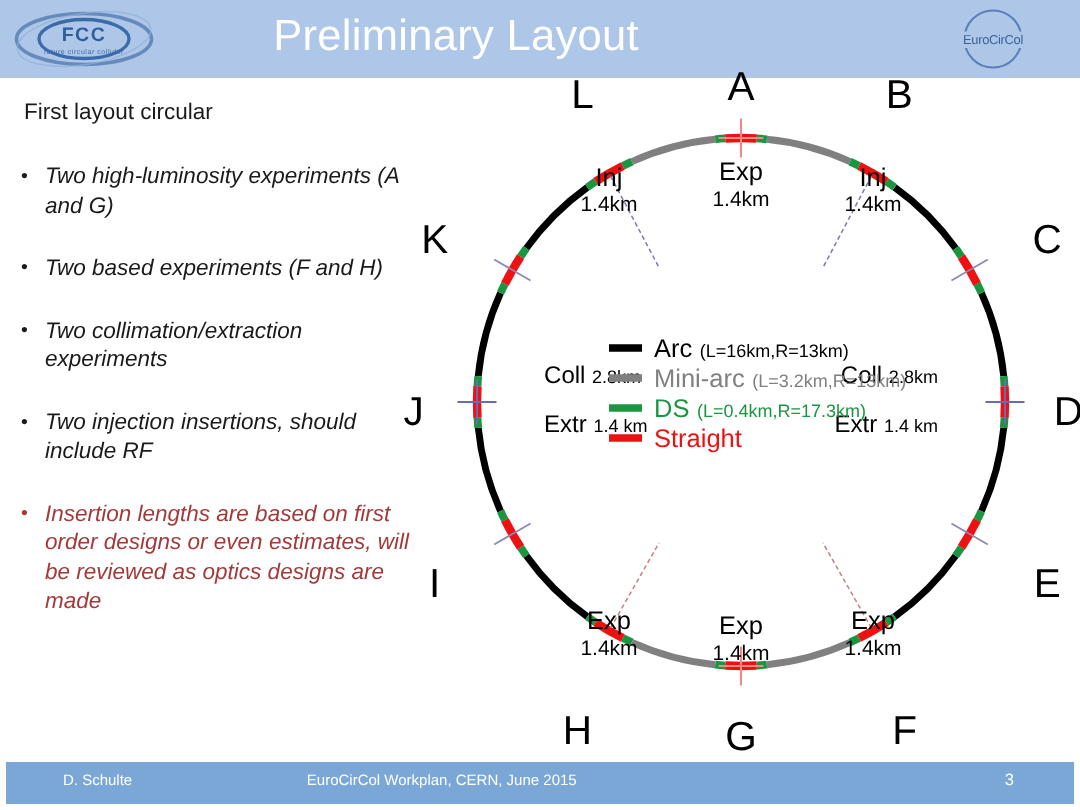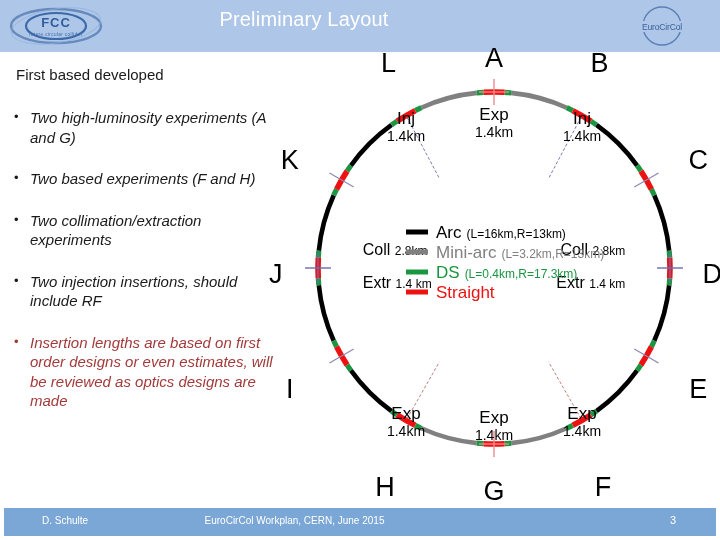--- a/index.html
+++ b/index.html
@@ -12,21 +12,21 @@
   }
 
   
   .title-bar{
     position:absolute;left:0;top:0;width:720px;height:52px;
     background:#aec6e8;
   }
   .title-text{
     position:absolute;left:0;top:8px;width:608px;
     text-align:center;
-    font-size:20px;color:#ffffff;font-weight:400;
+    font-size:29px;color:#ffffff;font-weight:400;
     letter-spacing:.2px;
     font-family:"Liberation Sans", sans-serif;
   }
   .fcc-logo{position:absolute;left:8px;top:4px;width:96px;height:44px;}
   .eurocircol-logo{position:absolute;left:612px;top:2px;width:100px;height:48px;text-align:center;}
 
   
   .lead{
     position:absolute;left:16px;top:66px;width:260px;
     font-size:15px;color:#1a1a1a;line-height:1.25;
@@ -89,21 +89,21 @@
 <div class="eurocircol-logo">
   <svg viewBox="0 0 100 48" width="100" height="48" aria-hidden="true">
     <circle cx="50" cy="24" r="19" fill="none" stroke="#5b7fb8" stroke-width="1.4"></circle>
     <rect x="22" y="19" width="56" height="11" fill="#aec6e8"></rect>
     <text x="50" y="27.5" text-anchor="middle" font-family="'Liberation Sans',sans-serif" font-size="8.6" fill="#3b6298" letter-spacing="-0.2">EuroCirCol</text>
   </svg>
 </div>
 
 <div class="title-text">Preliminary Layout</div>
 
-<div class="lead">First based developed</div>
+<div class="lead">First layout circular</div>
 
 <div class="bullets">
   <div class="bullet">
     <span class="dot">•</span>
     <span class="btxt">Two high-luminosity experiments (A and G)</span>
   </div>
   <div class="bullet">
     <span class="dot">•</span>
     <span class="btxt">Two based experiments (F and H)</span>
   </div>

